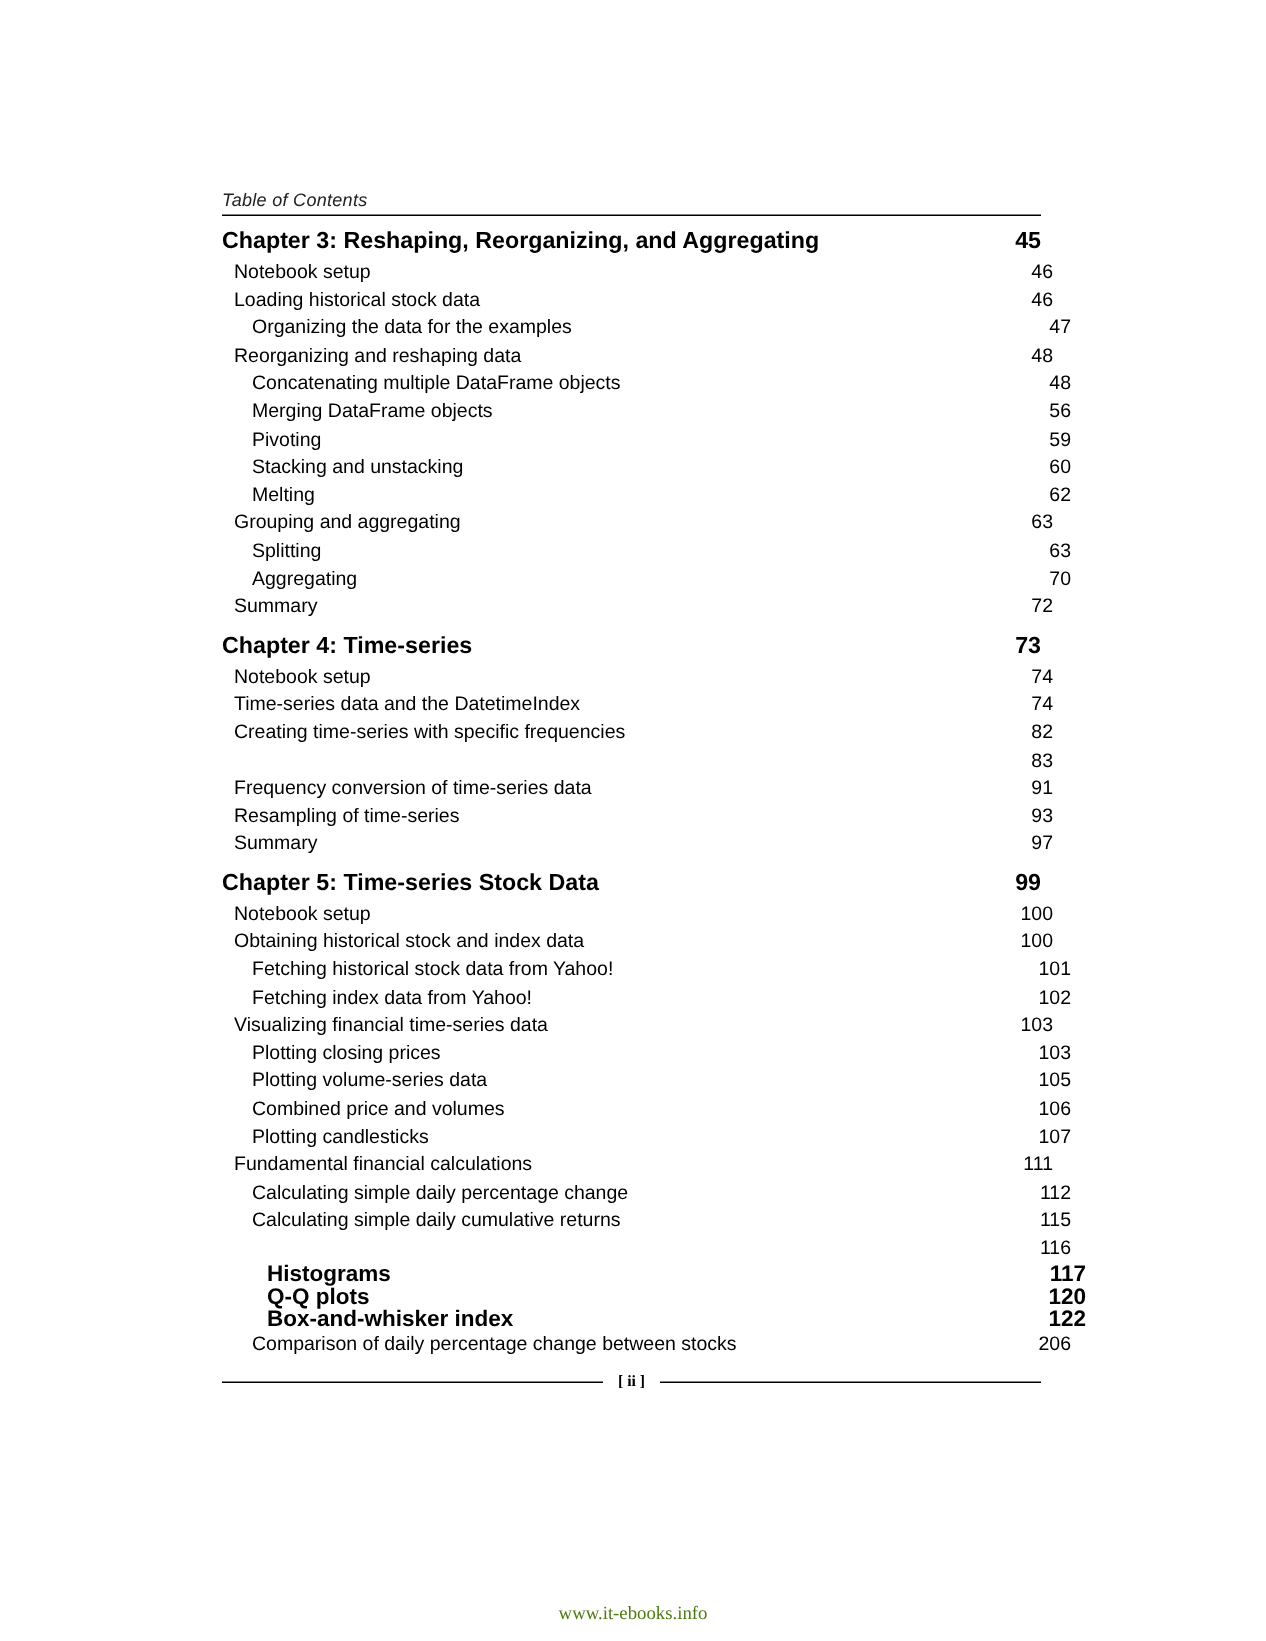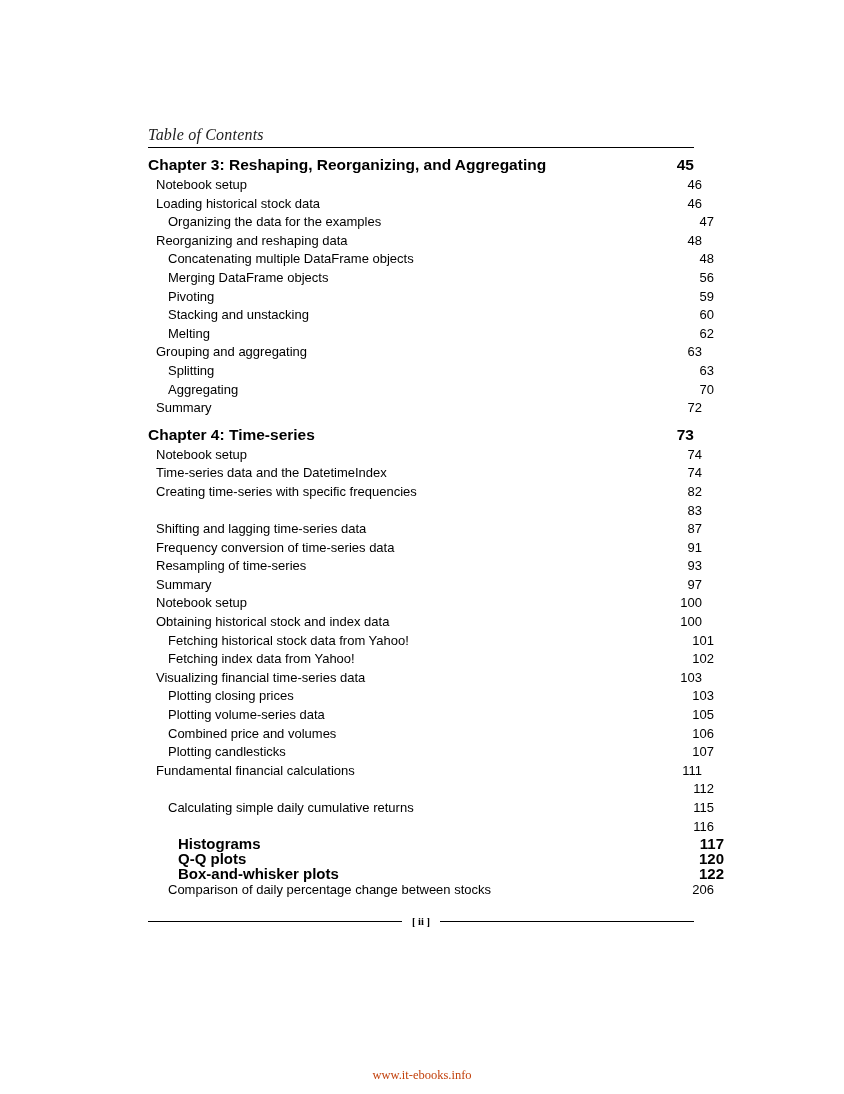--- a/index.html
+++ b/index.html
@@ -21,23 +21,23 @@
     width: 844px;
     height: 1094px;
   }
   .content {
     position: absolute;
     left: 148px;
     top: 126px;
     width: 546px;
   }
   .running-head {
-    font-family: Liberation Serif, serif;
+    font-family: Liberation Sans, sans-serif;
     font-style: italic;
-    font-size: 16px;
+    font-size: 12px;
     color: #222;
     padding-bottom: 3px;
     letter-spacing: 0.2px;
   }
   .head-rule {
     border-bottom: 1px solid #000;
     margin-bottom: 7px;
   }
   .toc-list {
     display: block;
@@ -113,21 +113,21 @@
     position: absolute;
     left: 0;
     top: 1068px;
     width: 844px;
     text-align: center;
     font-size: 12.5px;
     color: #2222cc;
     font-family: "Liberation Serif", serif;
   }
   .watermark a {
-    color: #c2410c;
+    color: #4d7c0f;
     text-decoration: none;
   }
 </style>
 </head>
 <body>
 
 <div class="page">
 
   <div class="content">
     <div class="running-head">Table of Contents</div>
@@ -221,39 +221,39 @@
         <div class="row lvl-1">
           <span class="label">Creating time-series with specific frequencies</span>
           <span class="spacer"></span>
           <span class="page-num">82</span>
         </div>
         <div class="row lvl-1">
           <span class="spacer"></span>
           <span class="page-num">83</span>
         </div>
         <div class="row lvl-1">
-          <span class="label">Shifting and lagging time-series data</span>
-          <span class="spacer"></span>
-          <span class="page-num">87</span>
-        </div>
-        <div class="row lvl-1">
           <span class="label">Frequency conversion of time-series data</span>
           <span class="spacer"></span>
           <span class="page-num">91</span>
         </div>
         <div class="row lvl-1">
           <span class="label">Resampling of time-series</span>
           <span class="spacer"></span>
           <span class="page-num">93</span>
         </div>
         <div class="row lvl-1">
           <span class="label">Summary</span>
           <span class="spacer"></span>
           <span class="page-num">97</span>
         </div>
+        <div class="row lvl-chapter">
+          <span class="label">Chapter 5: Time-series Stock Data</span>
+          <span class="spacer"></span>
+          <span class="page-num">99</span>
+        </div>
         <div class="row lvl-1">
           <span class="label">Notebook setup</span>
           <span class="spacer"></span>
           <span class="page-num">100</span>
         </div>
         <div class="row lvl-1">
           <span class="label">Obtaining historical stock and index data</span>
           <span class="spacer"></span>
           <span class="page-num">100</span>
         </div>
@@ -291,20 +291,21 @@
           <span class="label">Plotting candlesticks</span>
           <span class="spacer"></span>
           <span class="page-num">107</span>
         </div>
         <div class="row lvl-1">
           <span class="label">Fundamental financial calculations</span>
           <span class="spacer"></span>
           <span class="page-num">111</span>
         </div>
         <div class="row lvl-2">
+          <span class="label">Calculating simple daily percentage change</span>
           <span class="spacer"></span>
           <span class="page-num">112</span>
         </div>
         <div class="row lvl-2">
           <span class="label">Calculating simple daily cumulative returns</span>
           <span class="spacer"></span>
           <span class="page-num">115</span>
         </div>
         <div class="row lvl-2">
           <span class="spacer"></span>
@@ -314,21 +315,21 @@
           <span class="label">Histograms</span>
           <span class="spacer"></span>
           <span class="page-num">117</span>
         </div>
         <div class="row lvl-3">
           <span class="label">Q-Q plots</span>
           <span class="spacer"></span>
           <span class="page-num">120</span>
         </div>
         <div class="row lvl-3">
-          <span class="label">Box-and-whisker plots</span>
+          <span class="label">Box-and-whisker index</span>
           <span class="spacer"></span>
           <span class="page-num">122</span>
         </div>
         <div class="row lvl-2">
           <span class="label">Comparison of daily percentage change between stocks</span>
           <span class="spacer"></span>
           <span class="page-num">206</span>
         </div>
       </div>
   </div>

